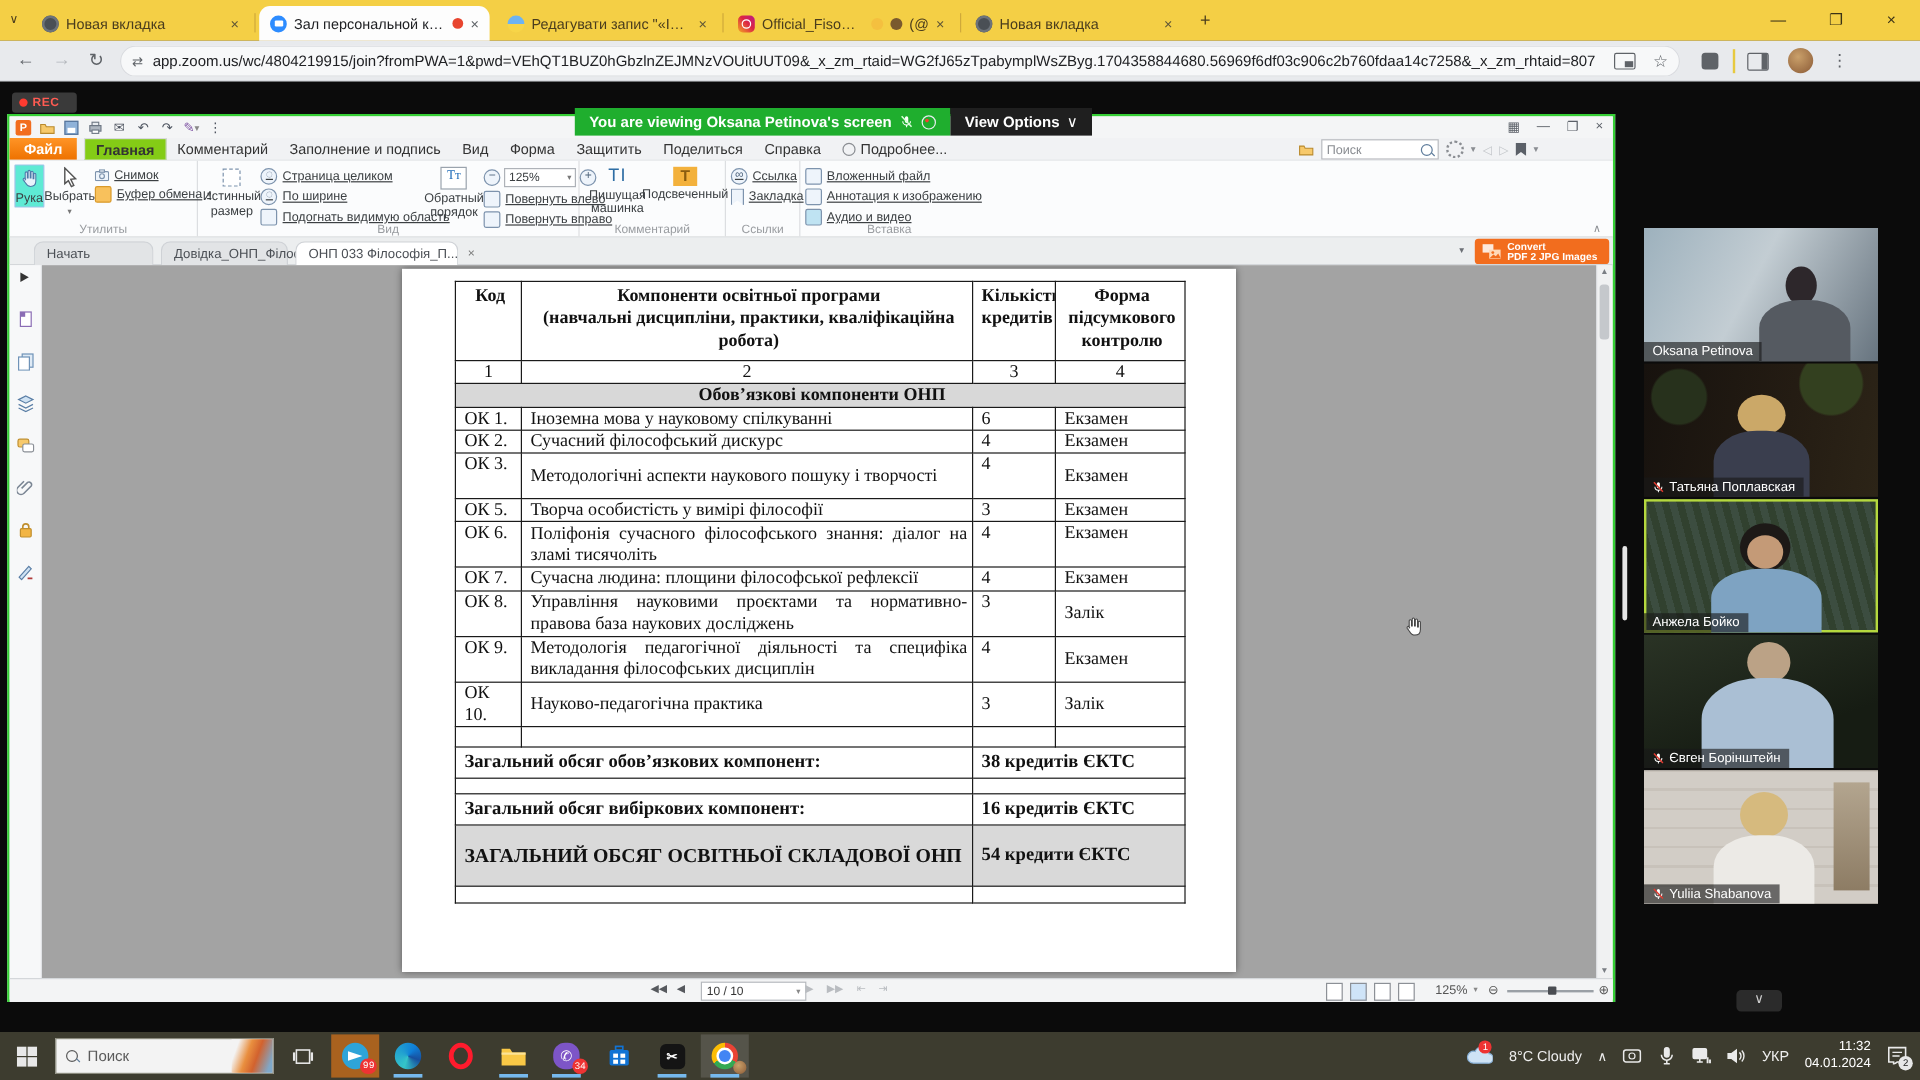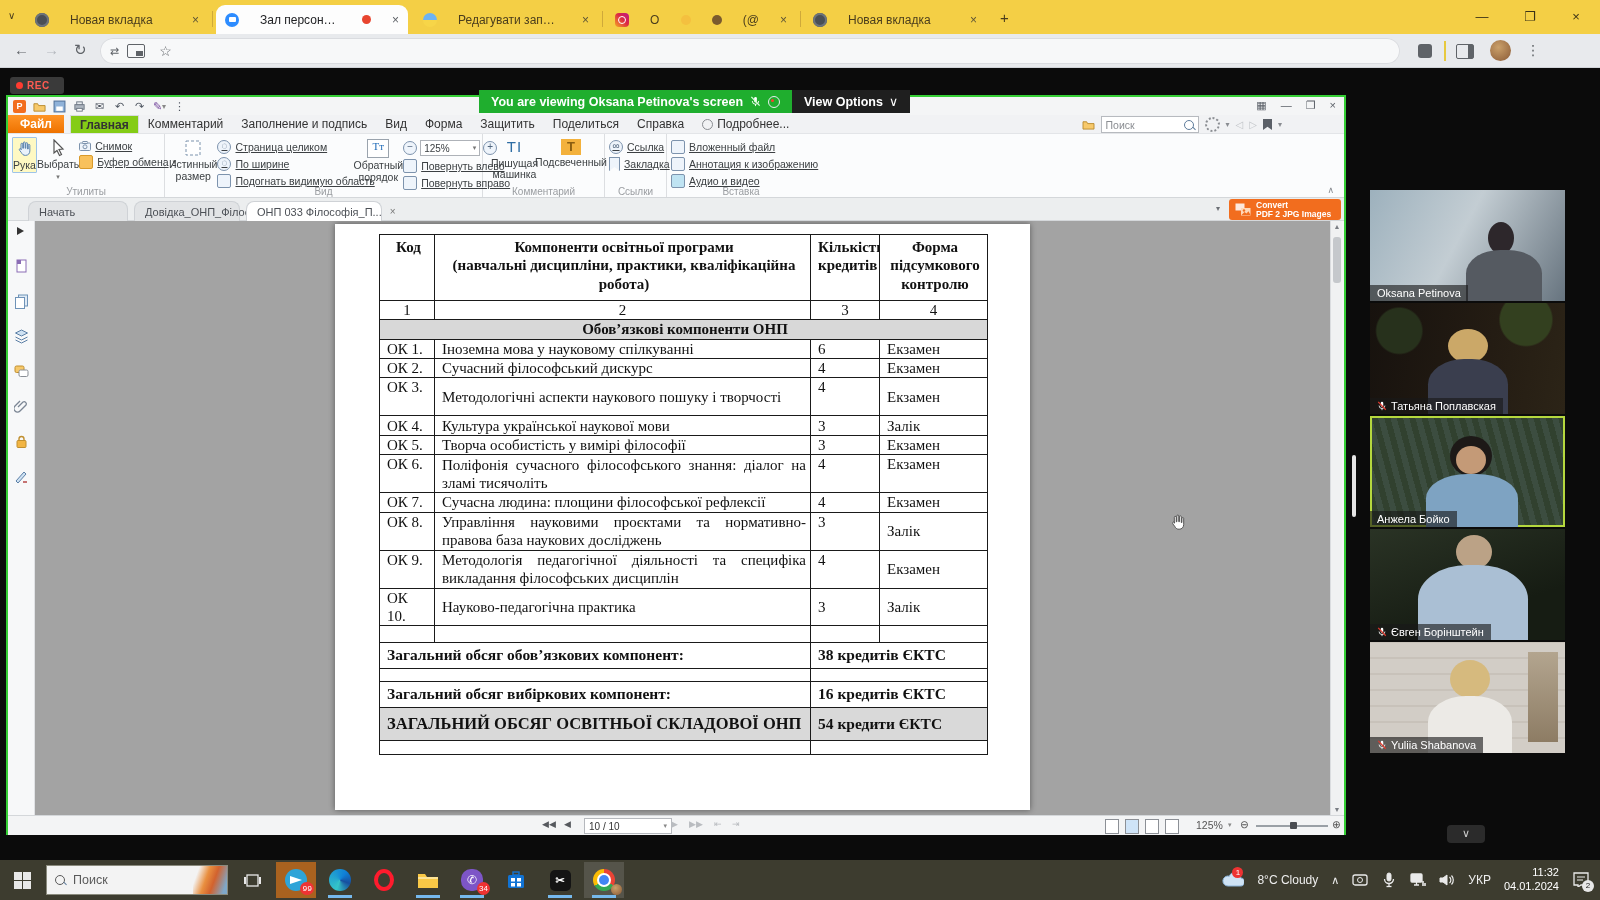--- a/index.html
+++ b/index.html
@@ -1,20 +1,20 @@
 <!DOCTYPE html>
 <html><head>
 <meta charset="utf-8">
 <style>
   html,body{margin:0;padding:0;background:#000;}
   #app{position:relative;width:1600px;height:900px;overflow:hidden;background:#0d0d0d;font-family:"Liberation Sans",sans-serif;}
   .abs{position:absolute;}
   
   .tabstrip{position:absolute;left:0;top:0;width:1600px;height:34px;background:#f4cf45;}
-  .tab{position:absolute;top:5px;height:29px;display:flex;align-items:center;gap:21px;padding:0 9px;font-size:12px;color:#4a3d1d;border-radius:9px 9px 0 0;box-sizing:border-box;}
+  .tab{position:absolute;top:5px;height:29px;display:flex;align-items:center;gap:6px;padding:0 9px;font-size:12px;color:#4a3d1d;border-radius:9px 9px 0 0;box-sizing:border-box;}
   .tab .ttl{white-space:nowrap;overflow:hidden;text-overflow:ellipsis;flex:1;}
   .tab .x{color:#5f5636;font-size:12px;flex:none;}
   .tab.active{background:#fdfdfd;color:#202124;}
   .tab.active .x{color:#5f6368;}
   .tabdiv{position:absolute;top:11px;width:1px;height:16px;background:#cfa93a;}
   .fav{width:14px;height:14px;border-radius:50%;flex:none;}
   .winbtn{position:absolute;top:0;height:32px;width:44px;display:flex;align-items:center;justify-content:center;color:#3b3317;font-size:13px;}
   .btoolbar{position:absolute;left:0;top:34px;width:1600px;height:34px;background:#e8eaed;border-bottom:1px solid #d0d3d8;box-sizing:border-box;}
   .navic{position:absolute;top:7px;font-size:15px;color:#5f6368;}
   .urlpill{position:absolute;left:100px;top:4px;width:1300px;height:26px;background:#f7f8f9;border-radius:13px;display:flex;align-items:center;padding:0 10px;box-sizing:border-box;font-size:12.5px;color:#202124;box-shadow:0 0 0 1px #dadce0 inset;}
@@ -33,21 +33,21 @@
   .qbar{position:absolute;left:0;top:0;width:100%;height:18px;background:#f4f5f6;display:flex;align-items:center;gap:7px;padding-left:5px;box-sizing:border-box;}
   .qic{width:13px;height:13px;display:flex;align-items:center;justify-content:center;font-size:11px;color:#4e5560;}
   .pmenu{position:absolute;left:0;top:18px;width:100%;height:19px;background:#f1f2f4;display:flex;align-items:stretch;font-size:12px;color:#333;border-bottom:1px solid #e3e5e8;box-sizing:border-box;}
   .pmenu .mi{padding:2px 9px;display:flex;align-items:center;gap:4px;}
   .mi.file{background:linear-gradient(#ff9426,#ee7200);color:#fff;font-weight:bold;padding:2px 12px;}
   .mi.on{background:#84cc16;border:1px solid #d8dadd;border-bottom:none;font-weight:bold;}
   .ribbon{position:absolute;left:0;top:37px;width:100%;height:64px;background:#fbfcfd;border-bottom:1px solid #d4d7da;display:flex;box-sizing:border-box;}
   .rgroup{position:relative;border-right:1px solid #dcdee1;display:flex;align-items:flex-start;padding:3px 4px 12px 4px;box-sizing:border-box;}
   .glabel{position:absolute;bottom:0;left:0;width:100%;text-align:center;font-size:10px;color:#9a9da1;margin-top:20px;}
   .bigbtn{width:50px;display:flex;flex-direction:column;align-items:center;font-size:10.5px;color:#3c4043;text-align:center;line-height:1.1;gap:2px;padding-top:2px;}
-  .bigbtn.sel{background:#fef9c3;border:1px solid #9ec4e8;border-radius:1px;}
+  .bigbtn.sel{background:#5eead4;border:1px solid #9ec4e8;border-radius:1px;}
   .smallcol{display:flex;flex-direction:column;justify-content:flex-start;gap:3px;padding-top:3px;}
   .srow{display:flex;align-items:center;gap:4px;font-size:10.5px;color:#3c4043;white-space:nowrap;text-decoration:underline;}
   .ric{width:12px;height:12px;flex:none;border:1px solid #7d93ad;border-radius:2px;background:#eef4fb;}
   .ric.orange{background:#f8c15c;border-color:#d99a2b;}
   .zoombox{display:flex;align-items:center;gap:3px;font-size:10.5px;color:#3c4043;}
   .zfield{width:52px;height:14px;border:1px solid #aeb2b8;background:#fff;font-size:10px;display:flex;align-items:center;justify-content:space-between;padding:0 3px;}
   .circ{width:12px;height:12px;border-radius:50%;border:1px solid #7d93ad;color:#51667e;font-size:10px;line-height:10px;text-align:center;background:#eef4fb;}
   .searchbar{position:absolute;right:62px;top:19px;display:flex;align-items:center;gap:6px;}
   .sfield{width:88px;height:15px;border:1px solid #b7babf;background:#fff;font-size:10.5px;color:#8a8d92;display:flex;align-items:center;justify-content:space-between;padding:0 4px;}
   .mag{width:8px;height:8px;border:1.4px solid #5f7d9c;border-radius:50%;position:relative;}
@@ -145,20 +145,21 @@
     <div class="winbtn" style="right:48px;">❐</div>
     <div class="winbtn" style="right:2px;">×</div>
   </div>
 
   <div class="btoolbar">
     <span class="navic" style="left:14px;">←</span>
     <span class="navic" style="left:44px;color:#b4b8bd;">→</span>
     <span class="navic" style="left:74px;">↻</span>
     <div class="urlpill">
       <span style="margin-right:8px;color:#5f6368;font-size:11px;">⇄</span>
+      <span class="urltxt">app.zoom.us/wc/4804219915/join?fromPWA=1&amp;pwd=VEhQT1BUZ0hGbzlnZEJMNzVOUitUUT09&amp;_x_zm_rtaid=WG2fJ65zTpabymplWsZByg.1704358844680.56969f6df03c906c2b760fdaa14c7258&amp;_x_zm_rhtaid=807</span>
       <span style="width:16px;height:12px;border:1.5px solid #5f6368;border-radius:2px;position:relative;flex:none;margin-right:14px;">
           <span style="position:absolute;right:1px;bottom:1px;width:7px;height:5px;background:#5f6368;"></span>
         </span>
       <span style="color:#5f6368;font-size:14px;flex:none;">☆</span>
     </div>
     <span class="abs" style="left:1418px;top:10px;width:14px;height:14px;background:#5f6368;border-radius:3px;"></span>
     <span class="abs" style="left:1444px;top:7px;width:2px;height:20px;background:#e7c93f;"></span>
     <span class="abs" style="left:1456px;top:10px;width:16px;height:13px;border:1.5px solid #5f6368;border-radius:2px;">
         <span style="position:absolute;right:0;top:0;width:5px;height:100%;background:#5f6368;"></span>
       </span>
@@ -470,26 +471,20 @@
                   <td>Сучасний філософський дискурс</td>
                   <td>4</td>
                   <td>Екзамен</td>
                 </tr>
             <tr style="height:38px;">
                   <td style="vertical-align:top;">ОК 3.</td>
                   <td class="just">Методологічні аспекти наукового пошуку і творчості</td>
                   <td style="vertical-align:top;">4</td>
                   <td>Екзамен</td>
                 </tr>
-            <tr style="height:20px;">
-                  <td>ОК 4.</td>
-                  <td>Культура української наукової мови</td>
-                  <td>3</td>
-                  <td>Залік</td>
-                </tr>
             <tr style="height:19px;">
                   <td>ОК 5.</td>
                   <td>Творча особистість у вимірі філософії</td>
                   <td>3</td>
                   <td>Екзамен</td>
                 </tr>
             <tr style="height:38px;">
                   <td style="vertical-align:top;">ОК 6.</td>
                   <td class="just">Поліфонія сучасного філософського знання: діалог на зламі тисячоліть</td>
                   <td style="vertical-align:top;">4</td>
@@ -530,21 +525,21 @@
                   <td class="tot" colspan="2">38 кредитів ЄКТС</td>
                 </tr>
             <tr style="height:13px;">
                   <td colspan="2"></td>
                   <td colspan="2"></td>
                 </tr>
             <tr style="height:26px;">
                   <td class="tot" colspan="2">Загальний обсяг вибіркових компонент:</td>
                   <td class="tot" colspan="2">16 кредитів ЄКТС</td>
                 </tr>
-            <tr style="height:33px;">
+            <tr style="height:51px;">
                   <td class="grand" colspan="2">ЗАГАЛЬНИЙ ОБСЯГ ОСВІТНЬОЇ СКЛАДОВОЇ ОНП</td>
                   <td class="grand" style="font-size:15.5px;" colspan="2">54 кредити ЄКТС</td>
                 </tr>
             <tr style="height:14px;">
                   <td colspan="2"></td>
                   <td colspan="2"></td>
                 </tr>
           </tbody>
             </table>
         </div>

